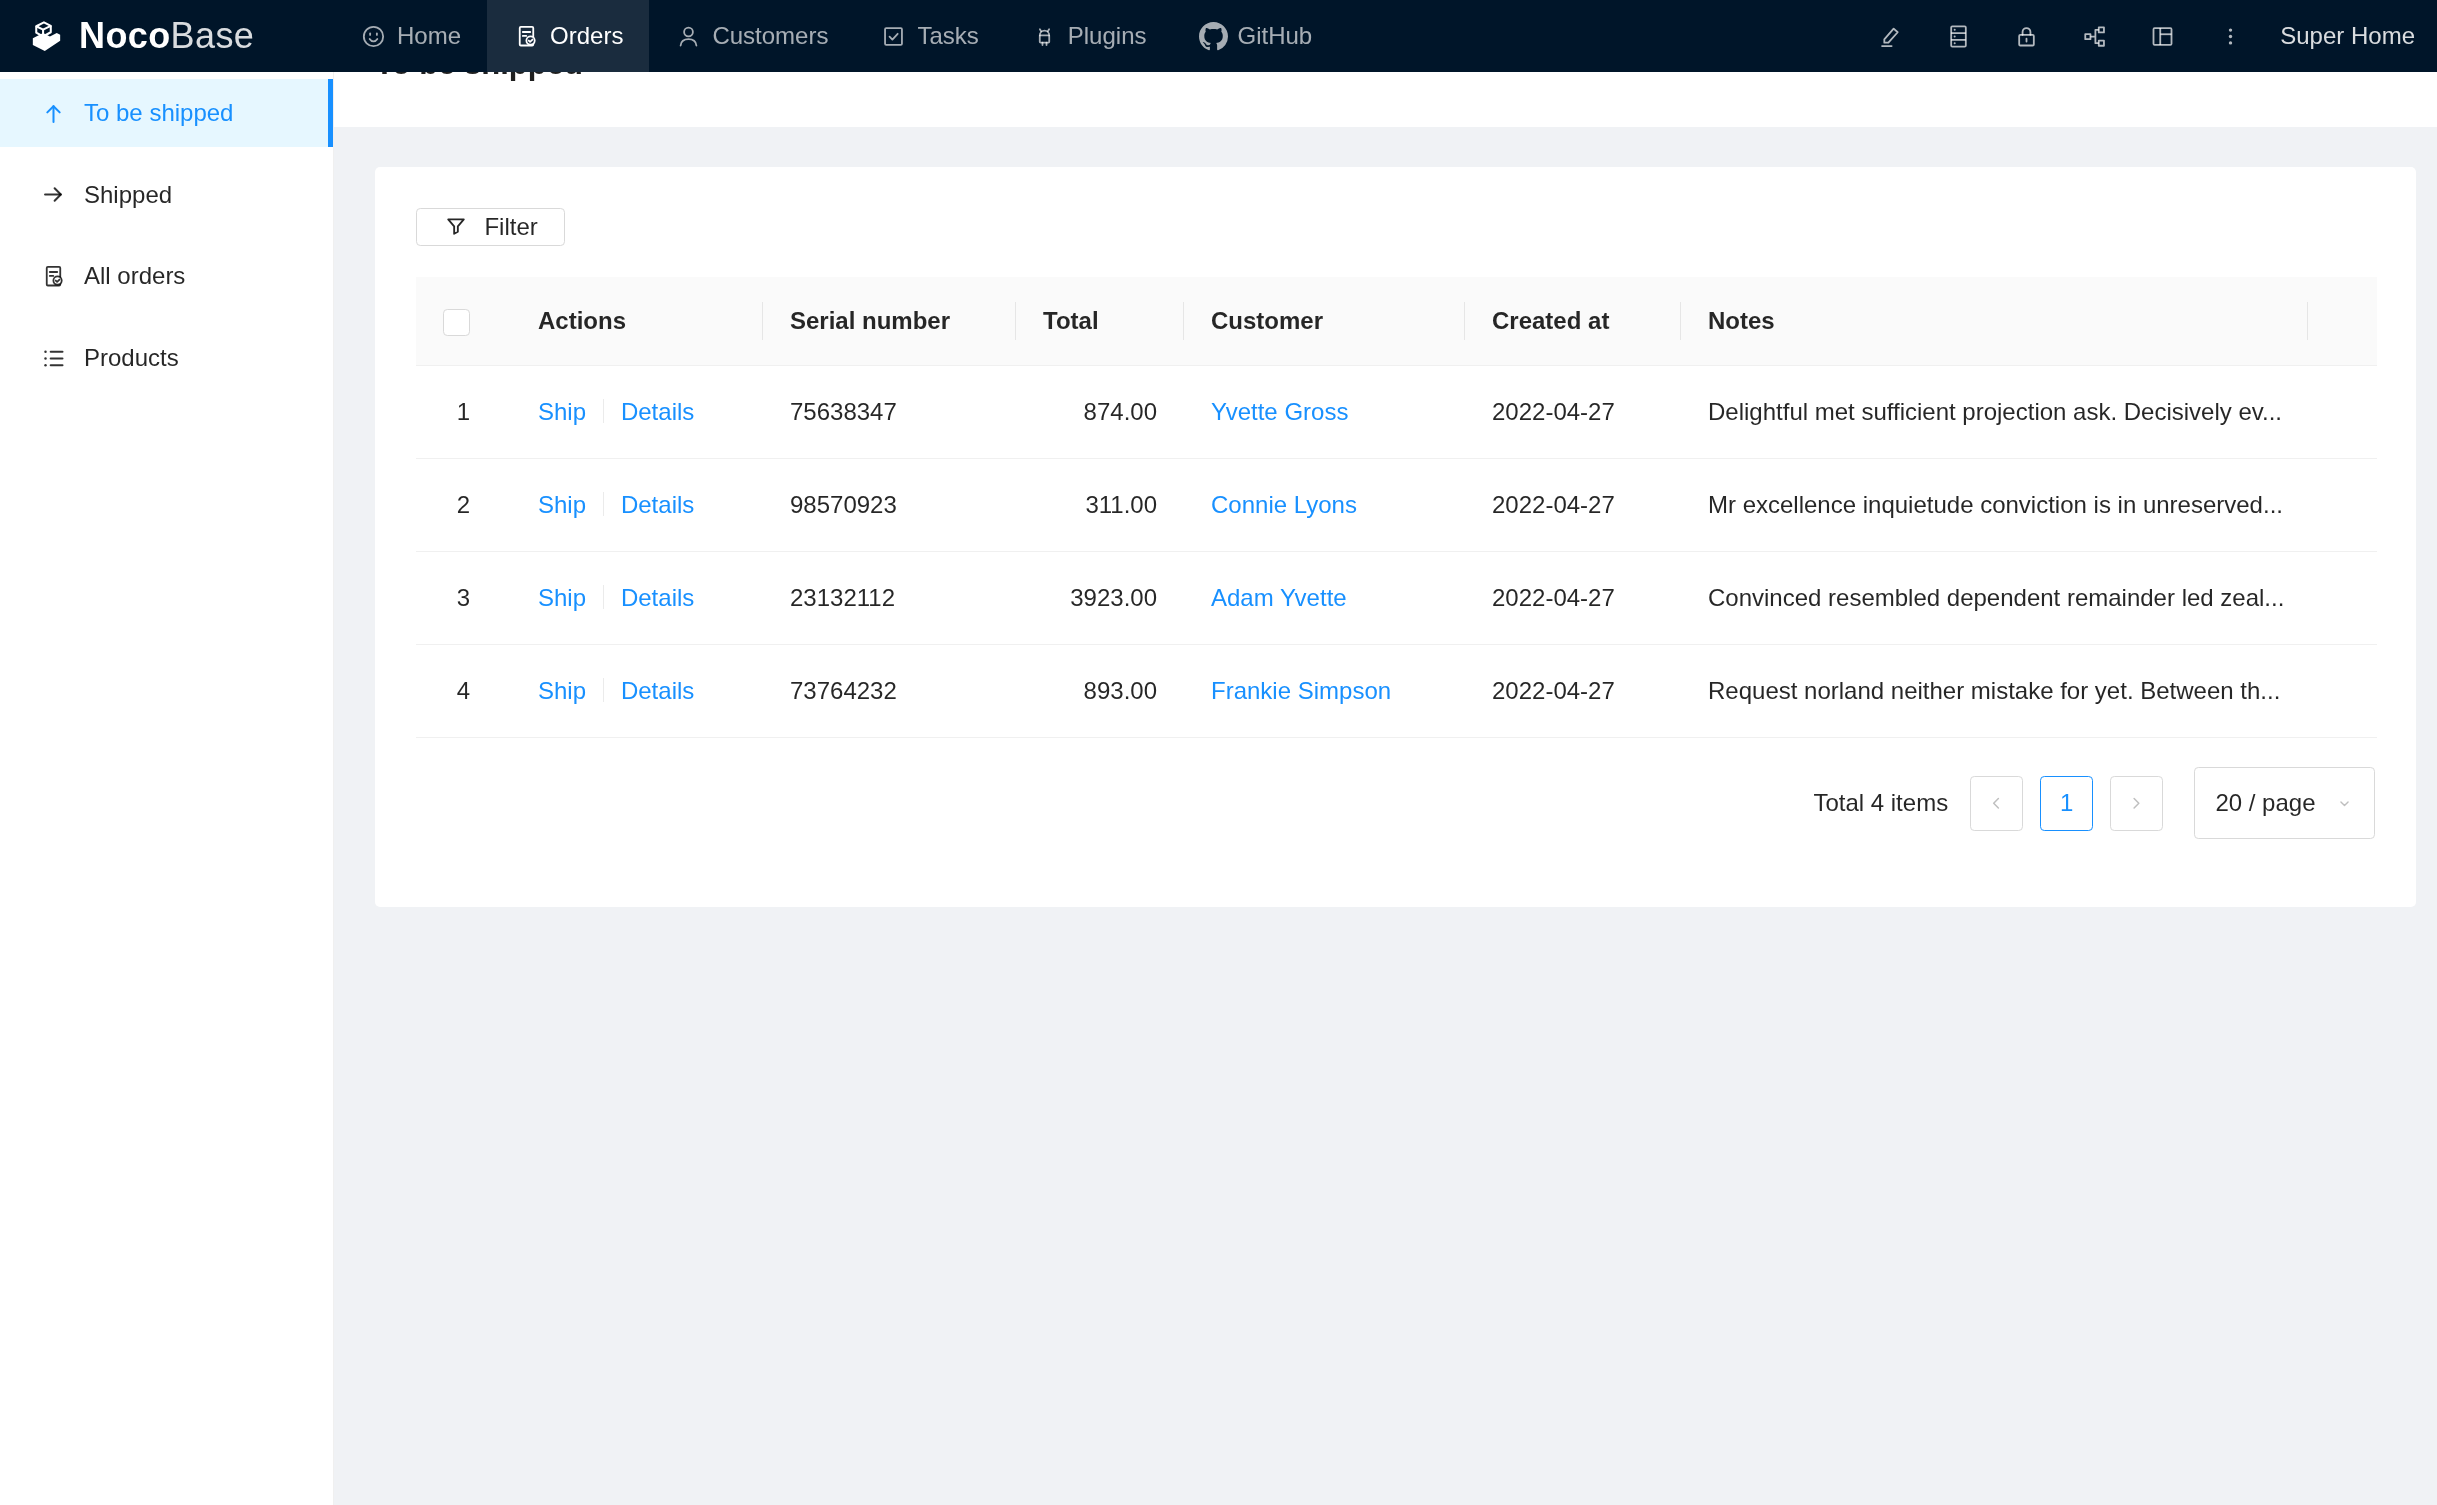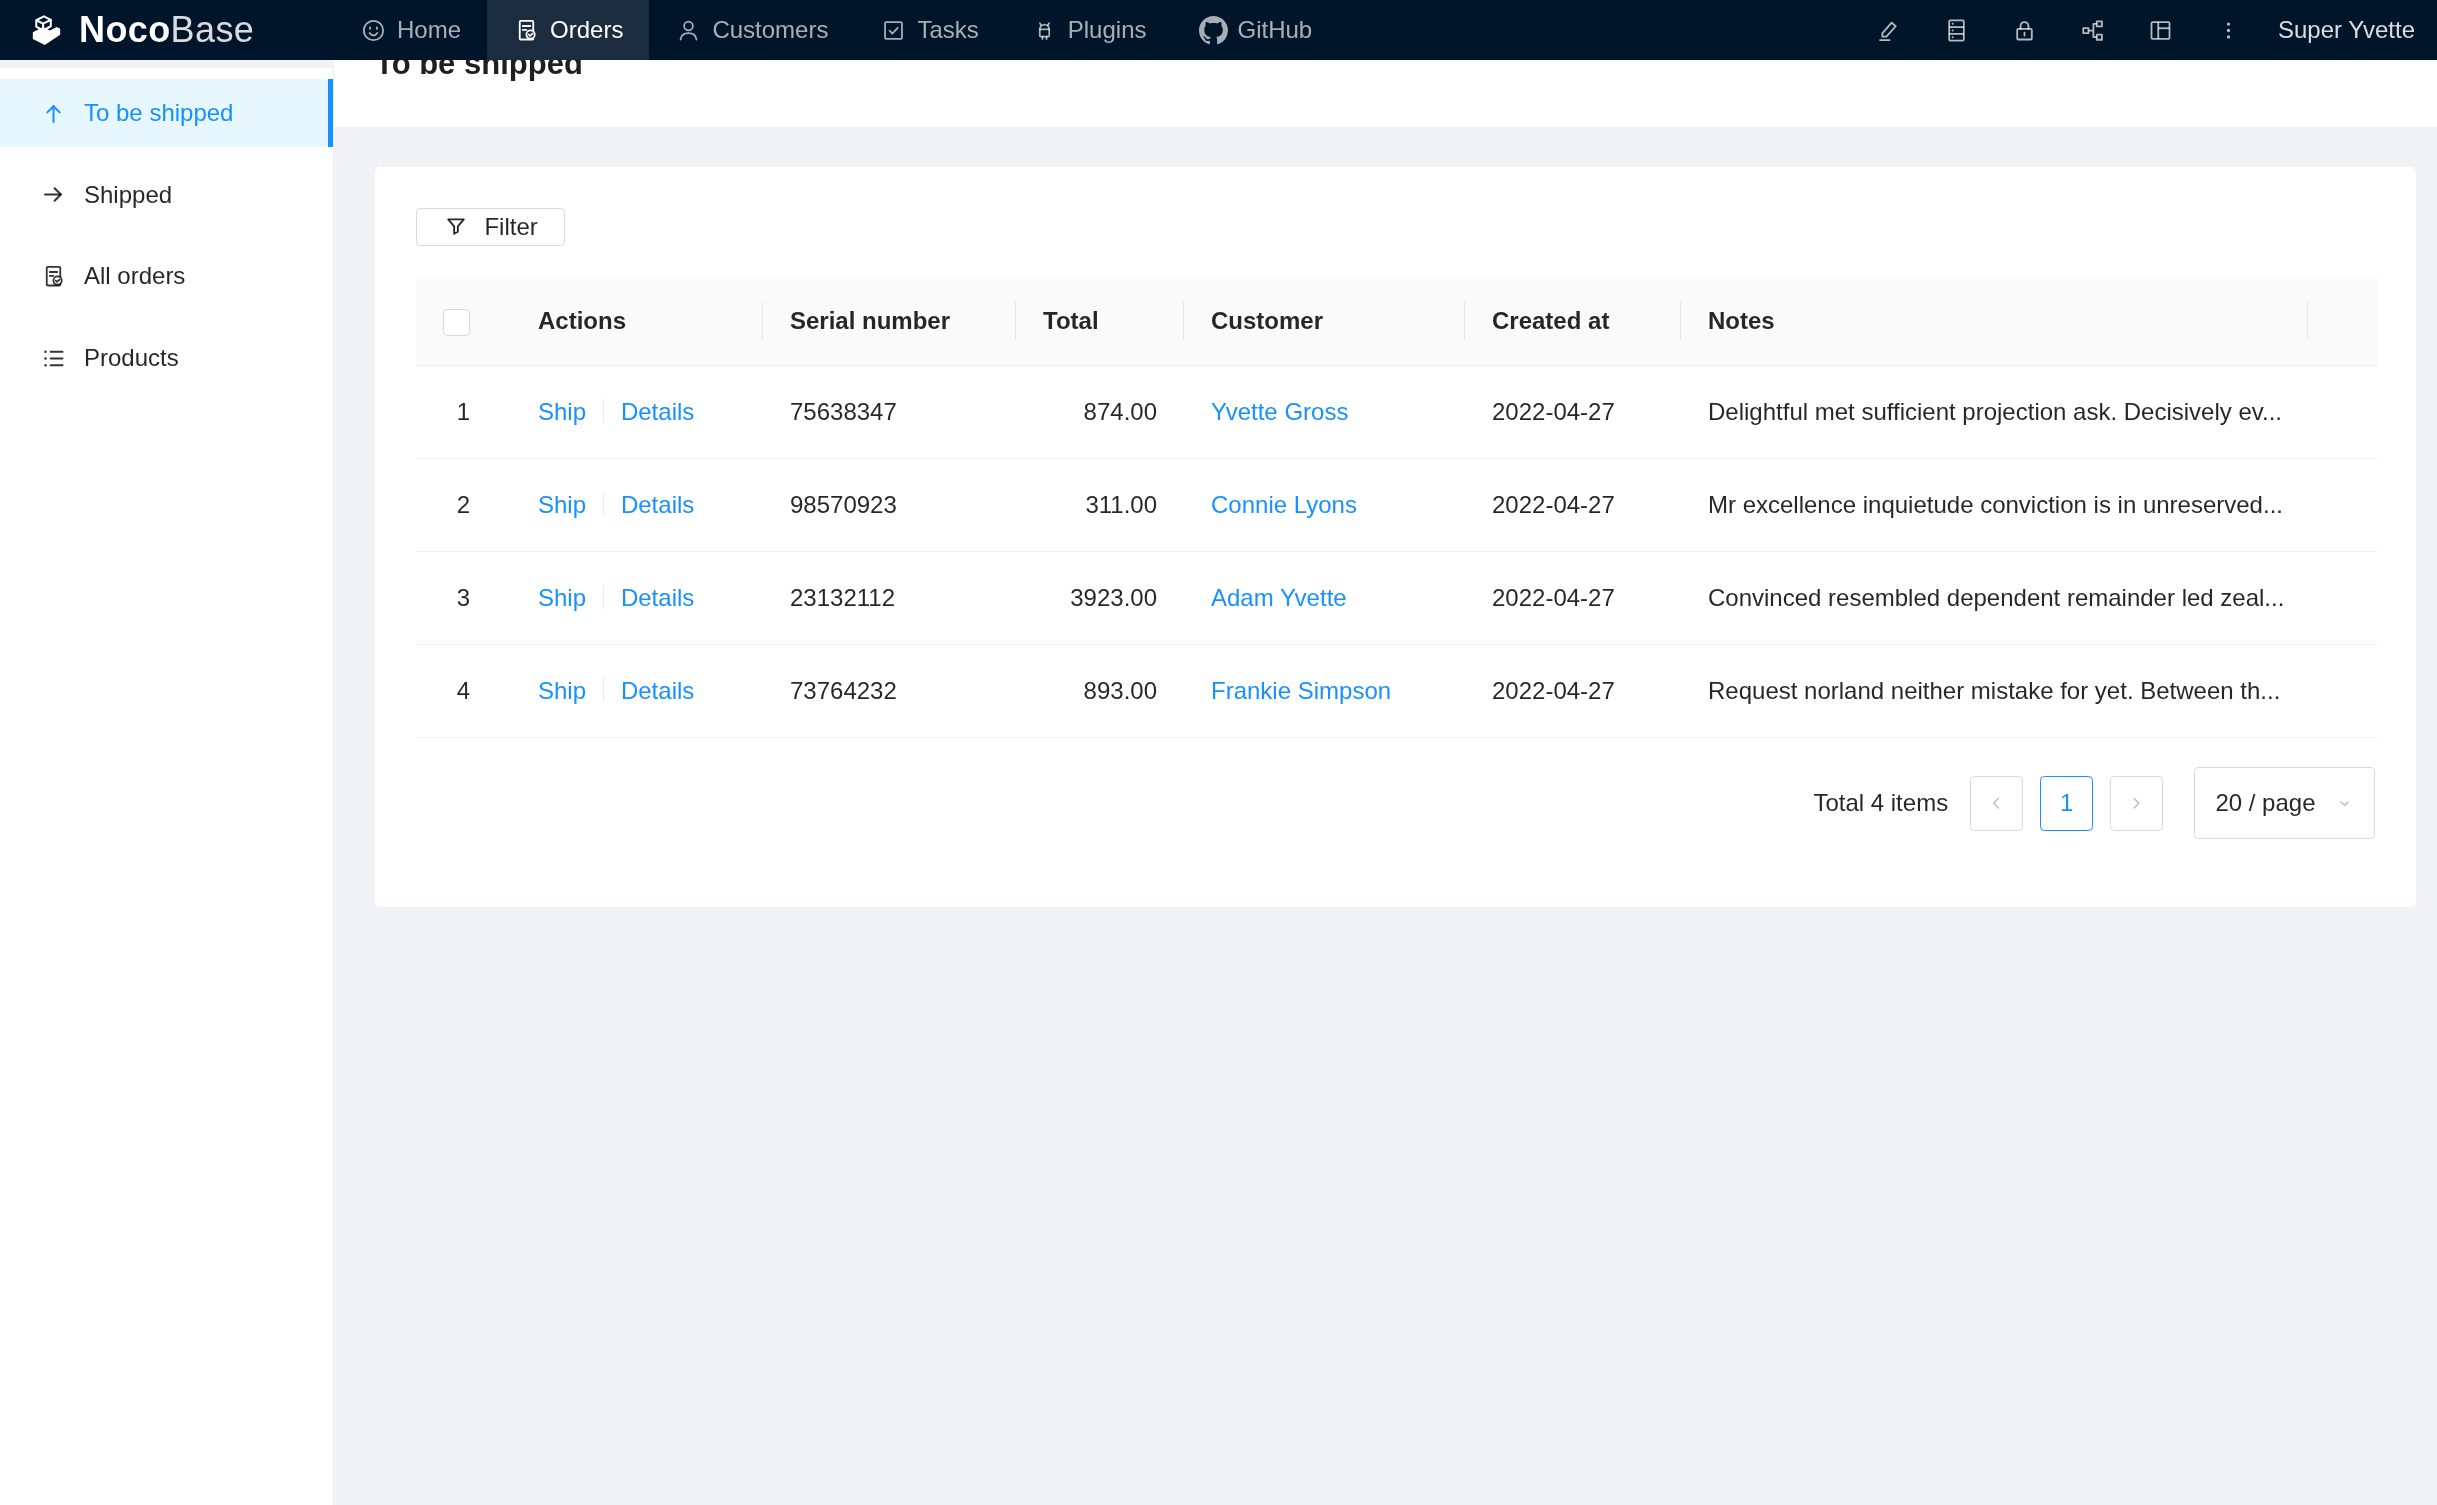--- a/index.html
+++ b/index.html
@@ -7,21 +7,21 @@
   body {
     font-family: "Liberation Sans", "DejaVu Sans", sans-serif;
     font-size: 24px;
     color: rgba(0,0,0,0.85);
     background: #f0f2f5;
   }
   svg { display: block; }
 
   
   .topnav {
-    position: fixed; top: 0; left: 0; width: 100%; height: 60px;
+    position: fixed; top: 0; left: 0; width: 100%; height: 72px;
     background: #001529; display: flex; align-items: stretch; z-index: 30;
     color: rgba(255,255,255,0.65);
   }
   .logo {
     width: 334px; flex: 0 0 334px; display: flex; align-items: center;
     padding-left: 26px; gap: 12px;
   }
   .logo-text { font-size: 36px; letter-spacing: 0.4px; white-space: nowrap; }
   .logo-text .bold { color: #ffffff; font-weight: 700; }
   .logo-text .light { color: rgba(255,255,255,0.85); font-weight: 300; }
@@ -254,21 +254,21 @@
     </div>
     <div class="nav-icon-btn">
       <span>
         <svg width="27" height="27" viewBox="0 0 24 24" fill="currentColor">
           <circle cx="12" cy="6.3" r="1.5"></circle>
             <circle cx="12" cy="12" r="1.5"></circle>
             <circle cx="12" cy="17.7" r="1.5"></circle>
         </svg>
       </span>
     </div>
-    <div class="nav-user">Super Yvette</div>
+    <div class="nav-user">Super Home</div>
   </div>
 </div>
 
 <div class="sidebar">
   <div class="side-item active">
     <span class="side-icon">
       <svg width="27" height="27" viewBox="0 0 24 24" fill="none" stroke="currentColor" stroke-width="1.8" stroke-linecap="round" stroke-linejoin="round">
         <line x1="12" y1="19.5" x2="12" y2="5.5"></line>
           <polyline points="6.5,11 12,5.5 17.5,11"></polyline>
       </svg>

